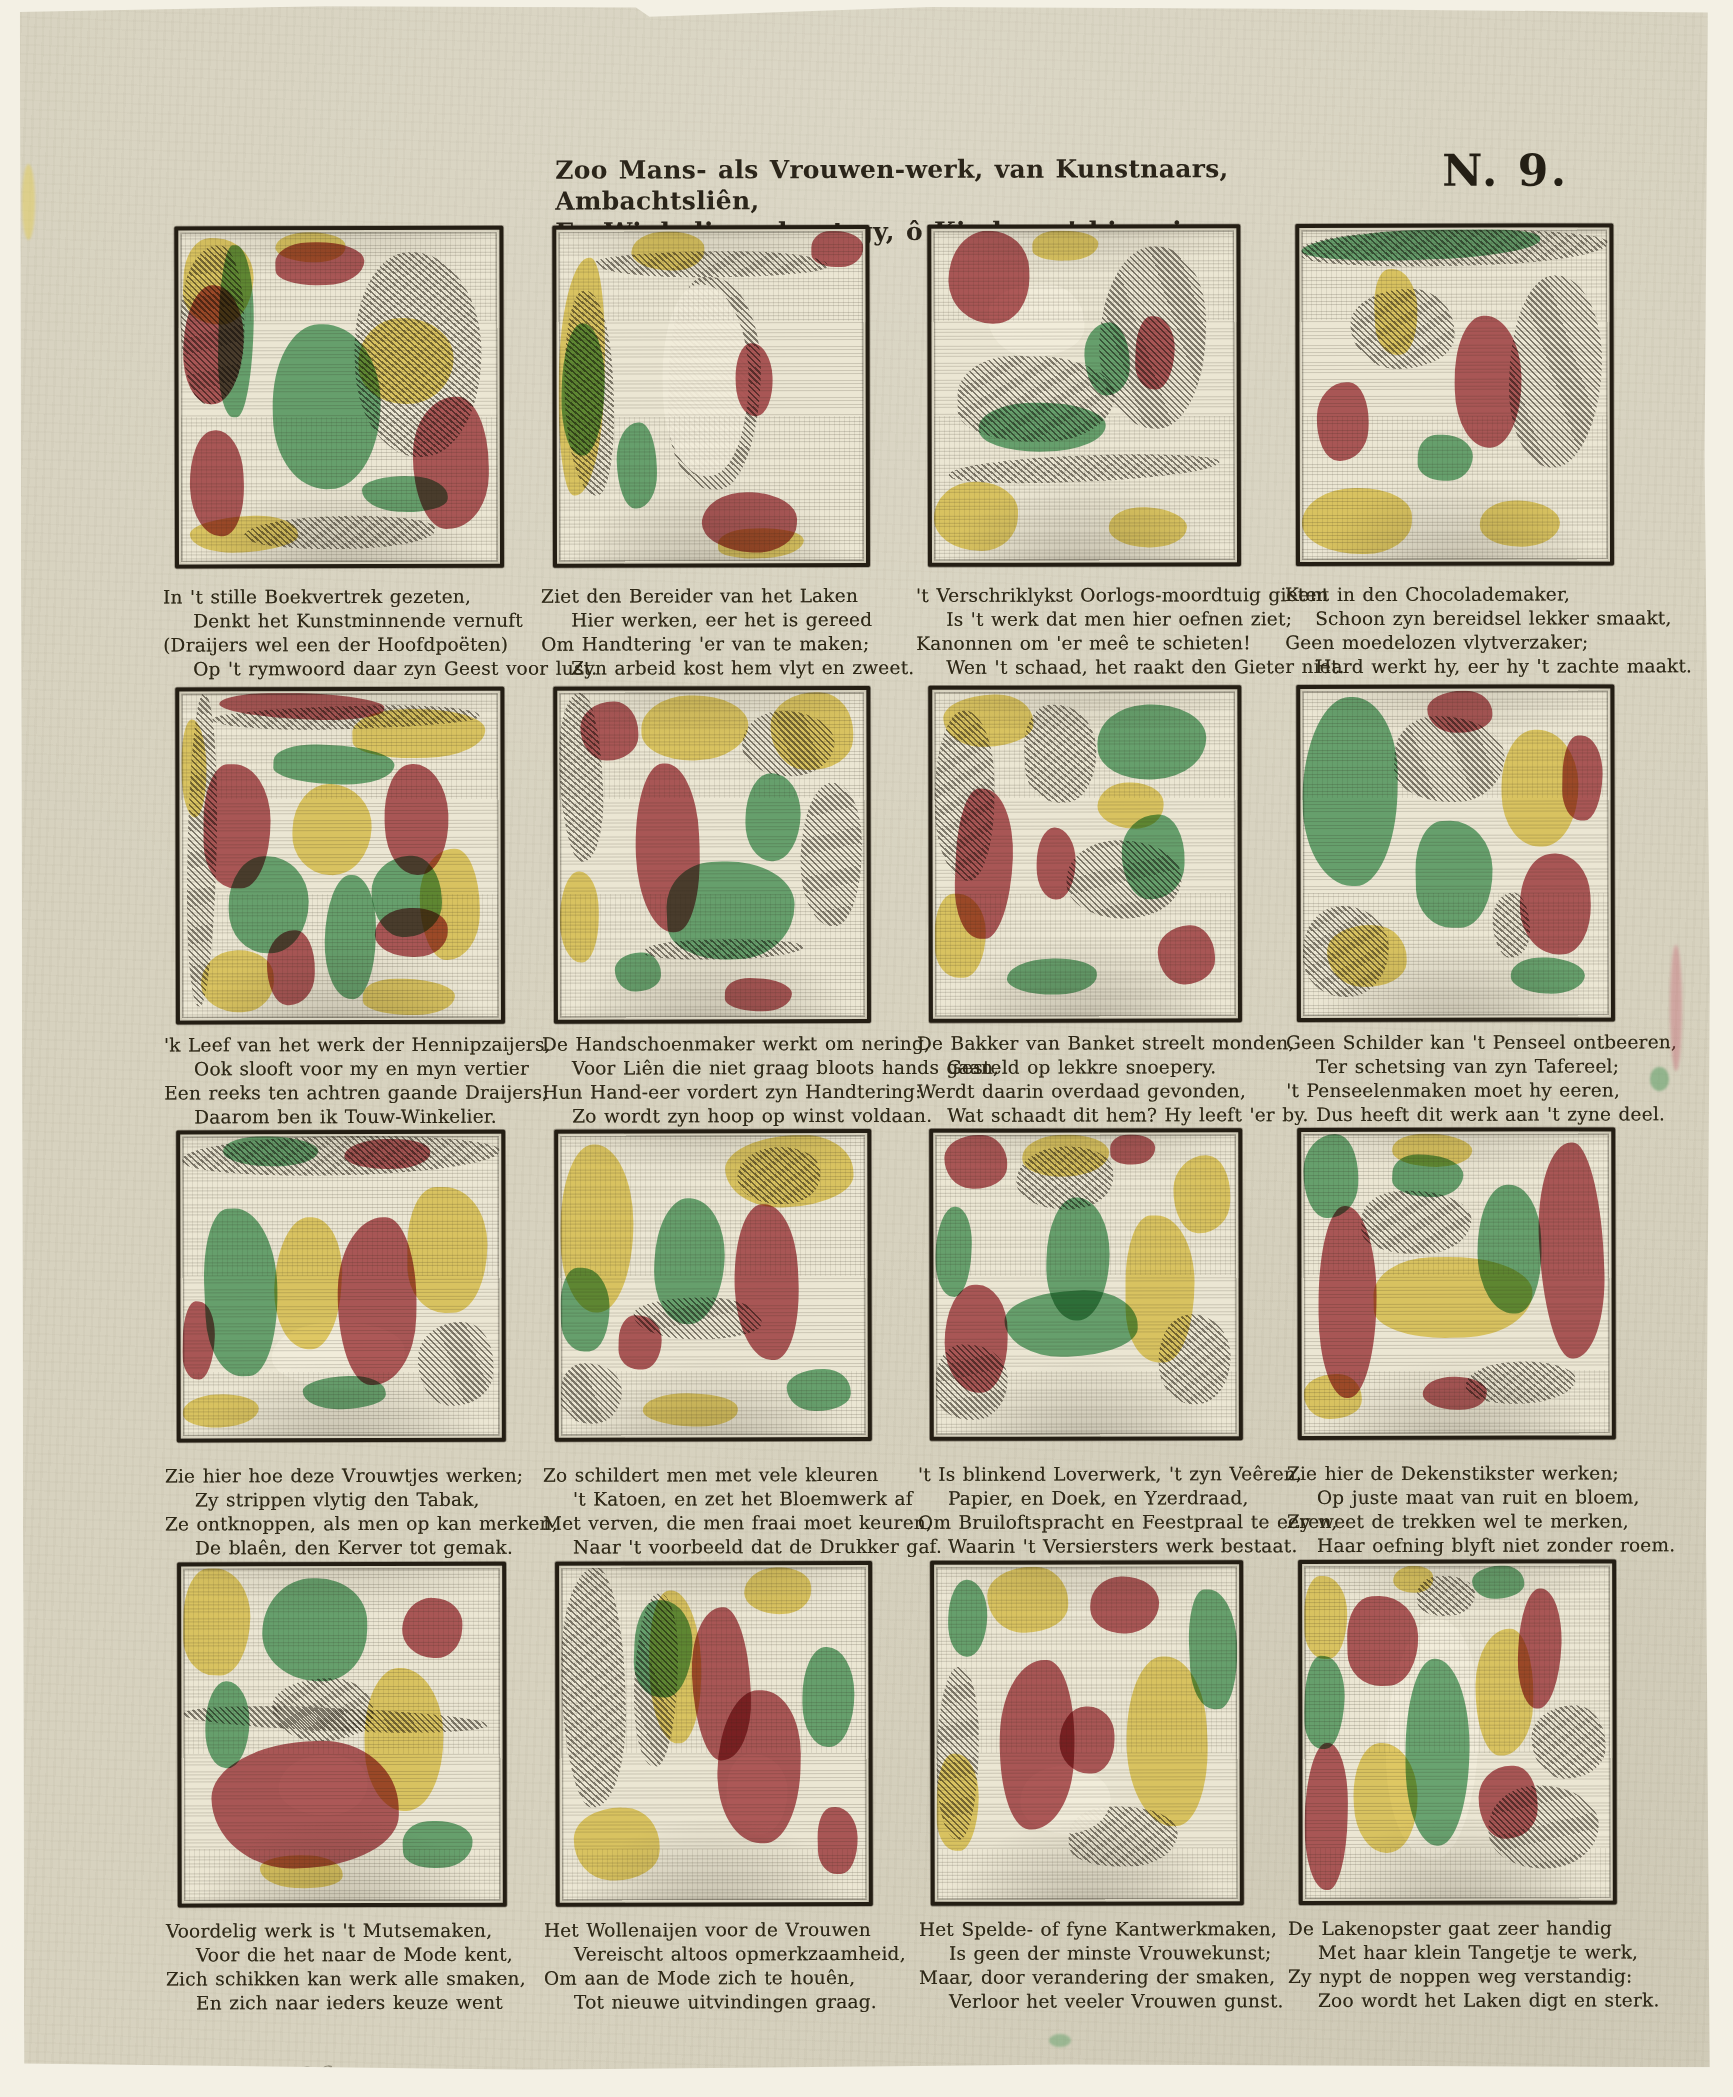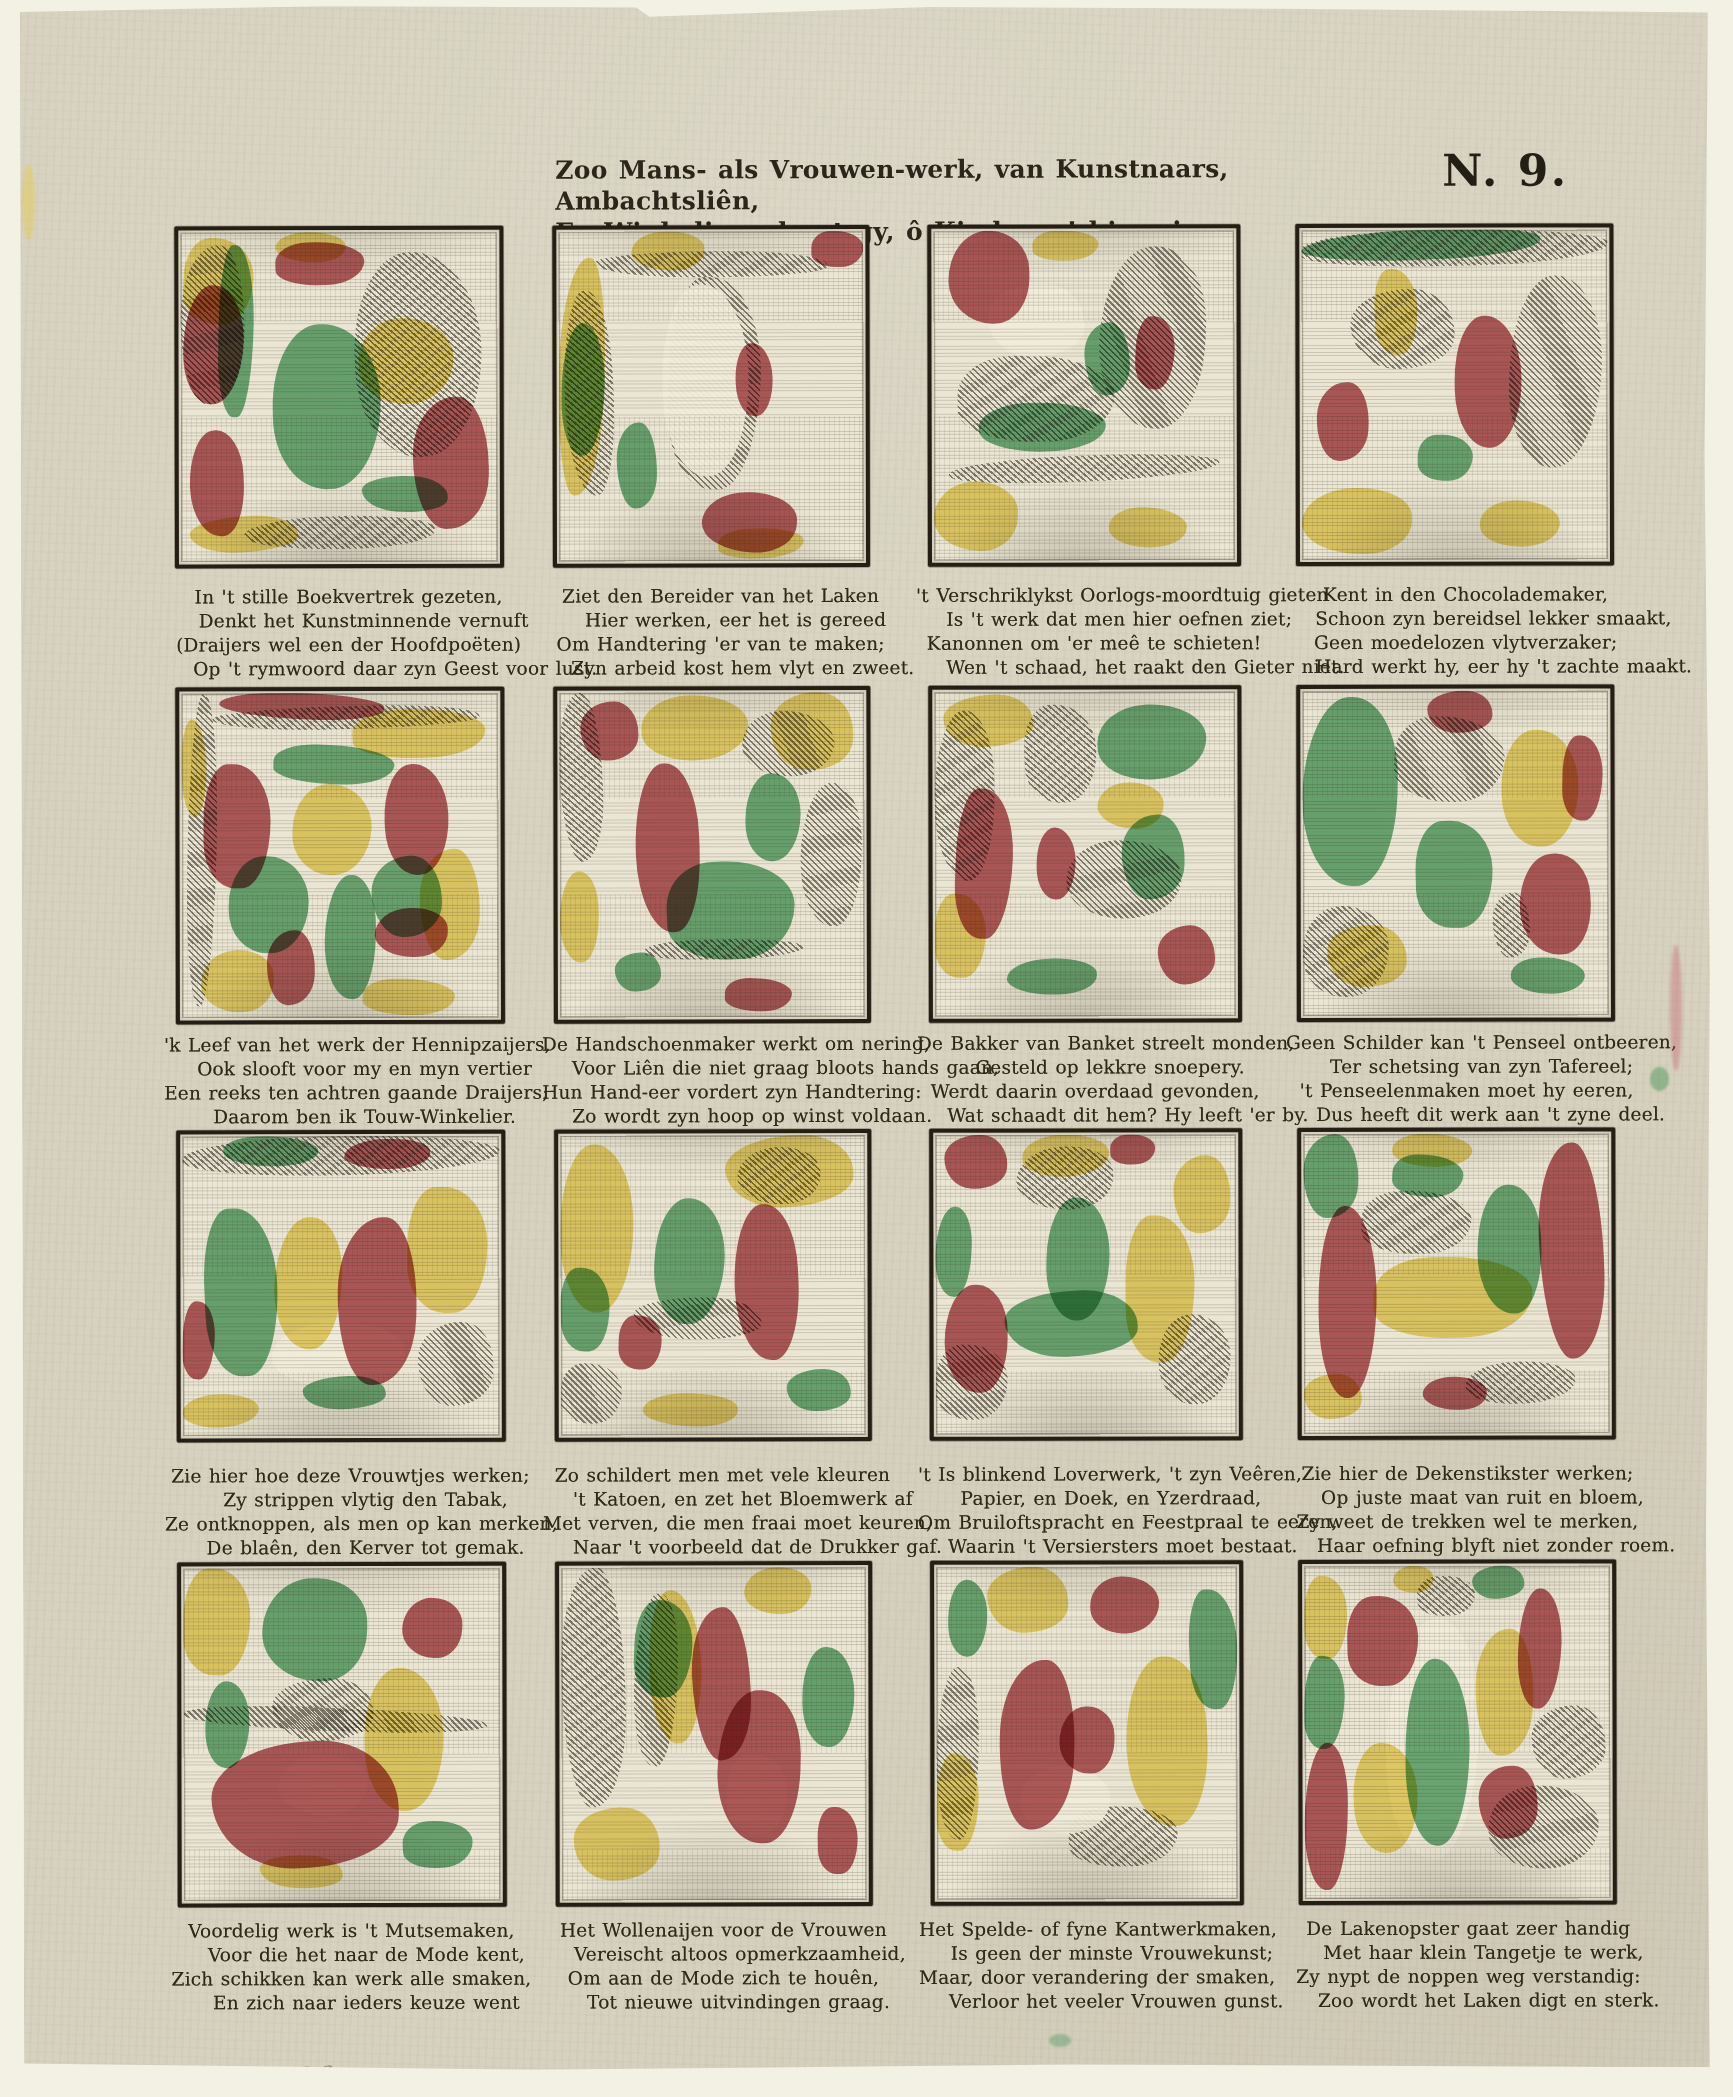--- a/index.html
+++ b/index.html
@@ -56,21 +56,21 @@
   .patch{position:absolute;opacity:.82;mix-blend-mode:multiply;}
   .patch-r{background:var(--red,#a63b44);}
   .patch-y{background:var(--yellow,#e7cf55);}
   .patch-g{background:var(--green,#4f9f67);}
   .patch-w{background:#f1ecda;mix-blend-mode:normal;opacity:.95;}
   .patch-k{
     mix-blend-mode:normal;opacity:.85;
     background:repeating-linear-gradient(43deg, rgba(32,26,16,.62) 0 1.7px, rgba(32,26,16,0) 1.7px 4.2px);
   }
   
-  .caption{position:absolute;color:#2e2817;text-align:center;}
+  .caption{position:absolute;color:#2e2817;}
   .cap-line{
     font-size:18.5px;line-height:24px;white-space:nowrap;
     letter-spacing:0.2px;word-spacing:1.3px;
     text-shadow:0 0 0.5px rgba(46,40,23,.55);
   }
   .cap-line.indent{padding-left:30px;}
   
   .inscription{
     position:absolute;left:55px;top:2061px;
     font-style:italic;font-size:25px;color:#938e7c;
@@ -329,21 +329,21 @@
           <div class="patch patch-g" style="left: 0%; top: 24%; width: 12%; height: 30%; border-radius: 50% 50% 44% 56% / 56% 44% 52% 48%; transform: rotate(2.4deg);"></div>
           <div class="patch patch-y" style="left: 63%; top: 27%; width: 23%; height: 49%; border-radius: 40% 60% 48% 52% / 50% 50% 60% 40%; transform: rotate(0deg);"></div>
           <div class="patch patch-y" style="left: 29%; top: 0%; width: 29%; height: 14%; border-radius: 46% 54% 50% 50% / 52% 48% 55% 45%; transform: rotate(-2.4deg);"></div>
           <div class="patch patch-y" style="left: 79%; top: 7%; width: 19%; height: 26%; border-radius: 58% 42% 55% 45% / 45% 55% 42% 58%; transform: rotate(1.2deg);"></div>
         </div>
       </div>
       <div class="caption" style="left: 895px; top: 1458px; width: 356px;">
         <div class="cap-line">'t Is blinkend Loverwerk, 't zyn Veêren,</div>
         <div class="cap-line indent">Papier, en Doek, en Yzerdraad,</div>
         <div class="cap-line">Om Bruiloftspracht en Feestpraal te eeren,</div>
-        <div class="cap-line indent">Waarin 't Versiersters moet bestaat.</div>
+        <div class="cap-line indent">Waarin 't Versiersters werk bestaat.</div>
       </div>
       <div class="panel" style="left: 1275px; top: 1124px; width: 310px; height: 304px;">
         <div class="art">
           <div class="patch patch-k" style="left: 19%; top: 19%; width: 36%; height: 21%; border-radius: 40% 60% 48% 52% / 50% 50% 60% 40%; transform: rotate(0deg);"></div>
           <div class="patch patch-k" style="left: 53%; top: 76%; width: 36%; height: 14%; border-radius: 46% 54% 50% 50% / 52% 48% 55% 45%; transform: rotate(-2.4deg);"></div>
           <div class="patch patch-g" style="left: 0%; top: 0%; width: 18%; height: 28%; border-radius: 58% 42% 55% 45% / 45% 55% 42% 58%; transform: rotate(1.2deg);"></div>
           <div class="patch patch-g" style="left: 57%; top: 17%; width: 21%; height: 43%; border-radius: 50% 50% 44% 56% / 56% 44% 52% 48%; transform: rotate(-1.2deg);"></div>
           <div class="patch patch-g" style="left: 29%; top: 7%; width: 23%; height: 14%; border-radius: 40% 60% 48% 52% / 50% 50% 60% 40%; transform: rotate(2.4deg);"></div>
           <div class="patch patch-r" style="left: 5%; top: 24%; width: 19%; height: 64%; border-radius: 46% 54% 50% 50% / 52% 48% 55% 45%; transform: rotate(0deg);"></div>
           <div class="patch patch-r" style="left: 77%; top: 3%; width: 21%; height: 72%; border-radius: 58% 42% 55% 45% / 45% 55% 42% 58%; transform: rotate(-2.4deg);"></div>

